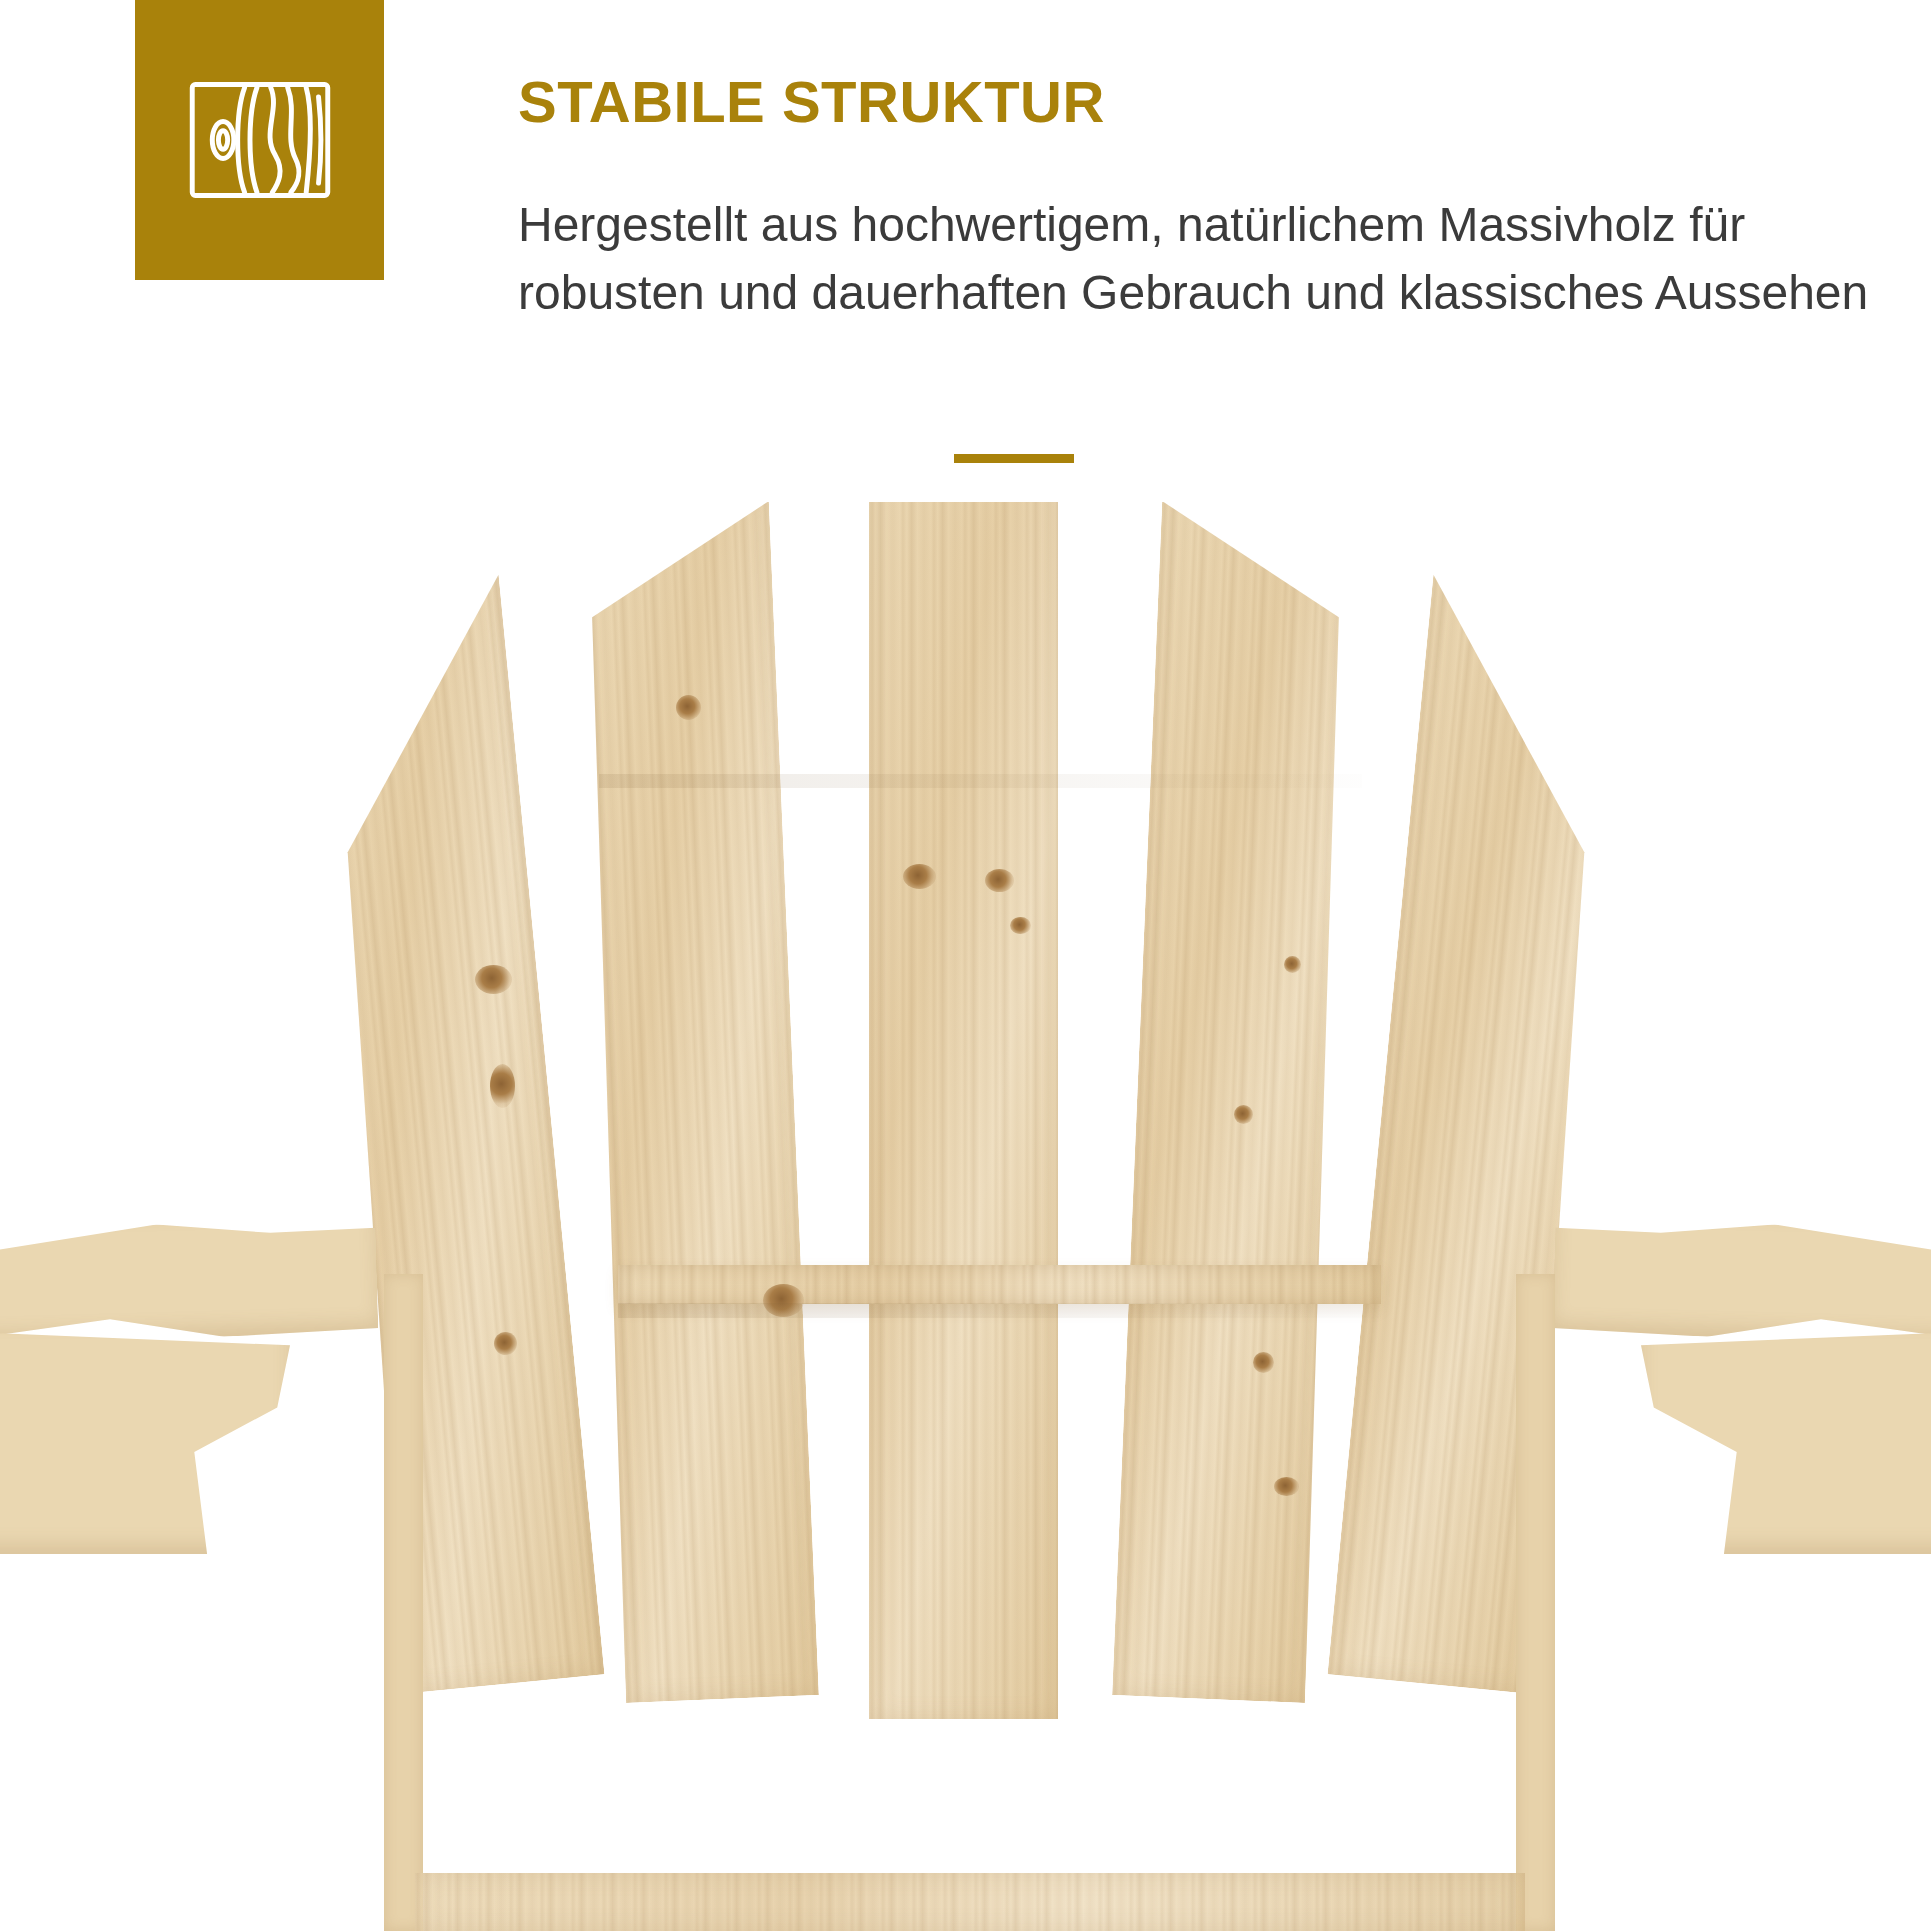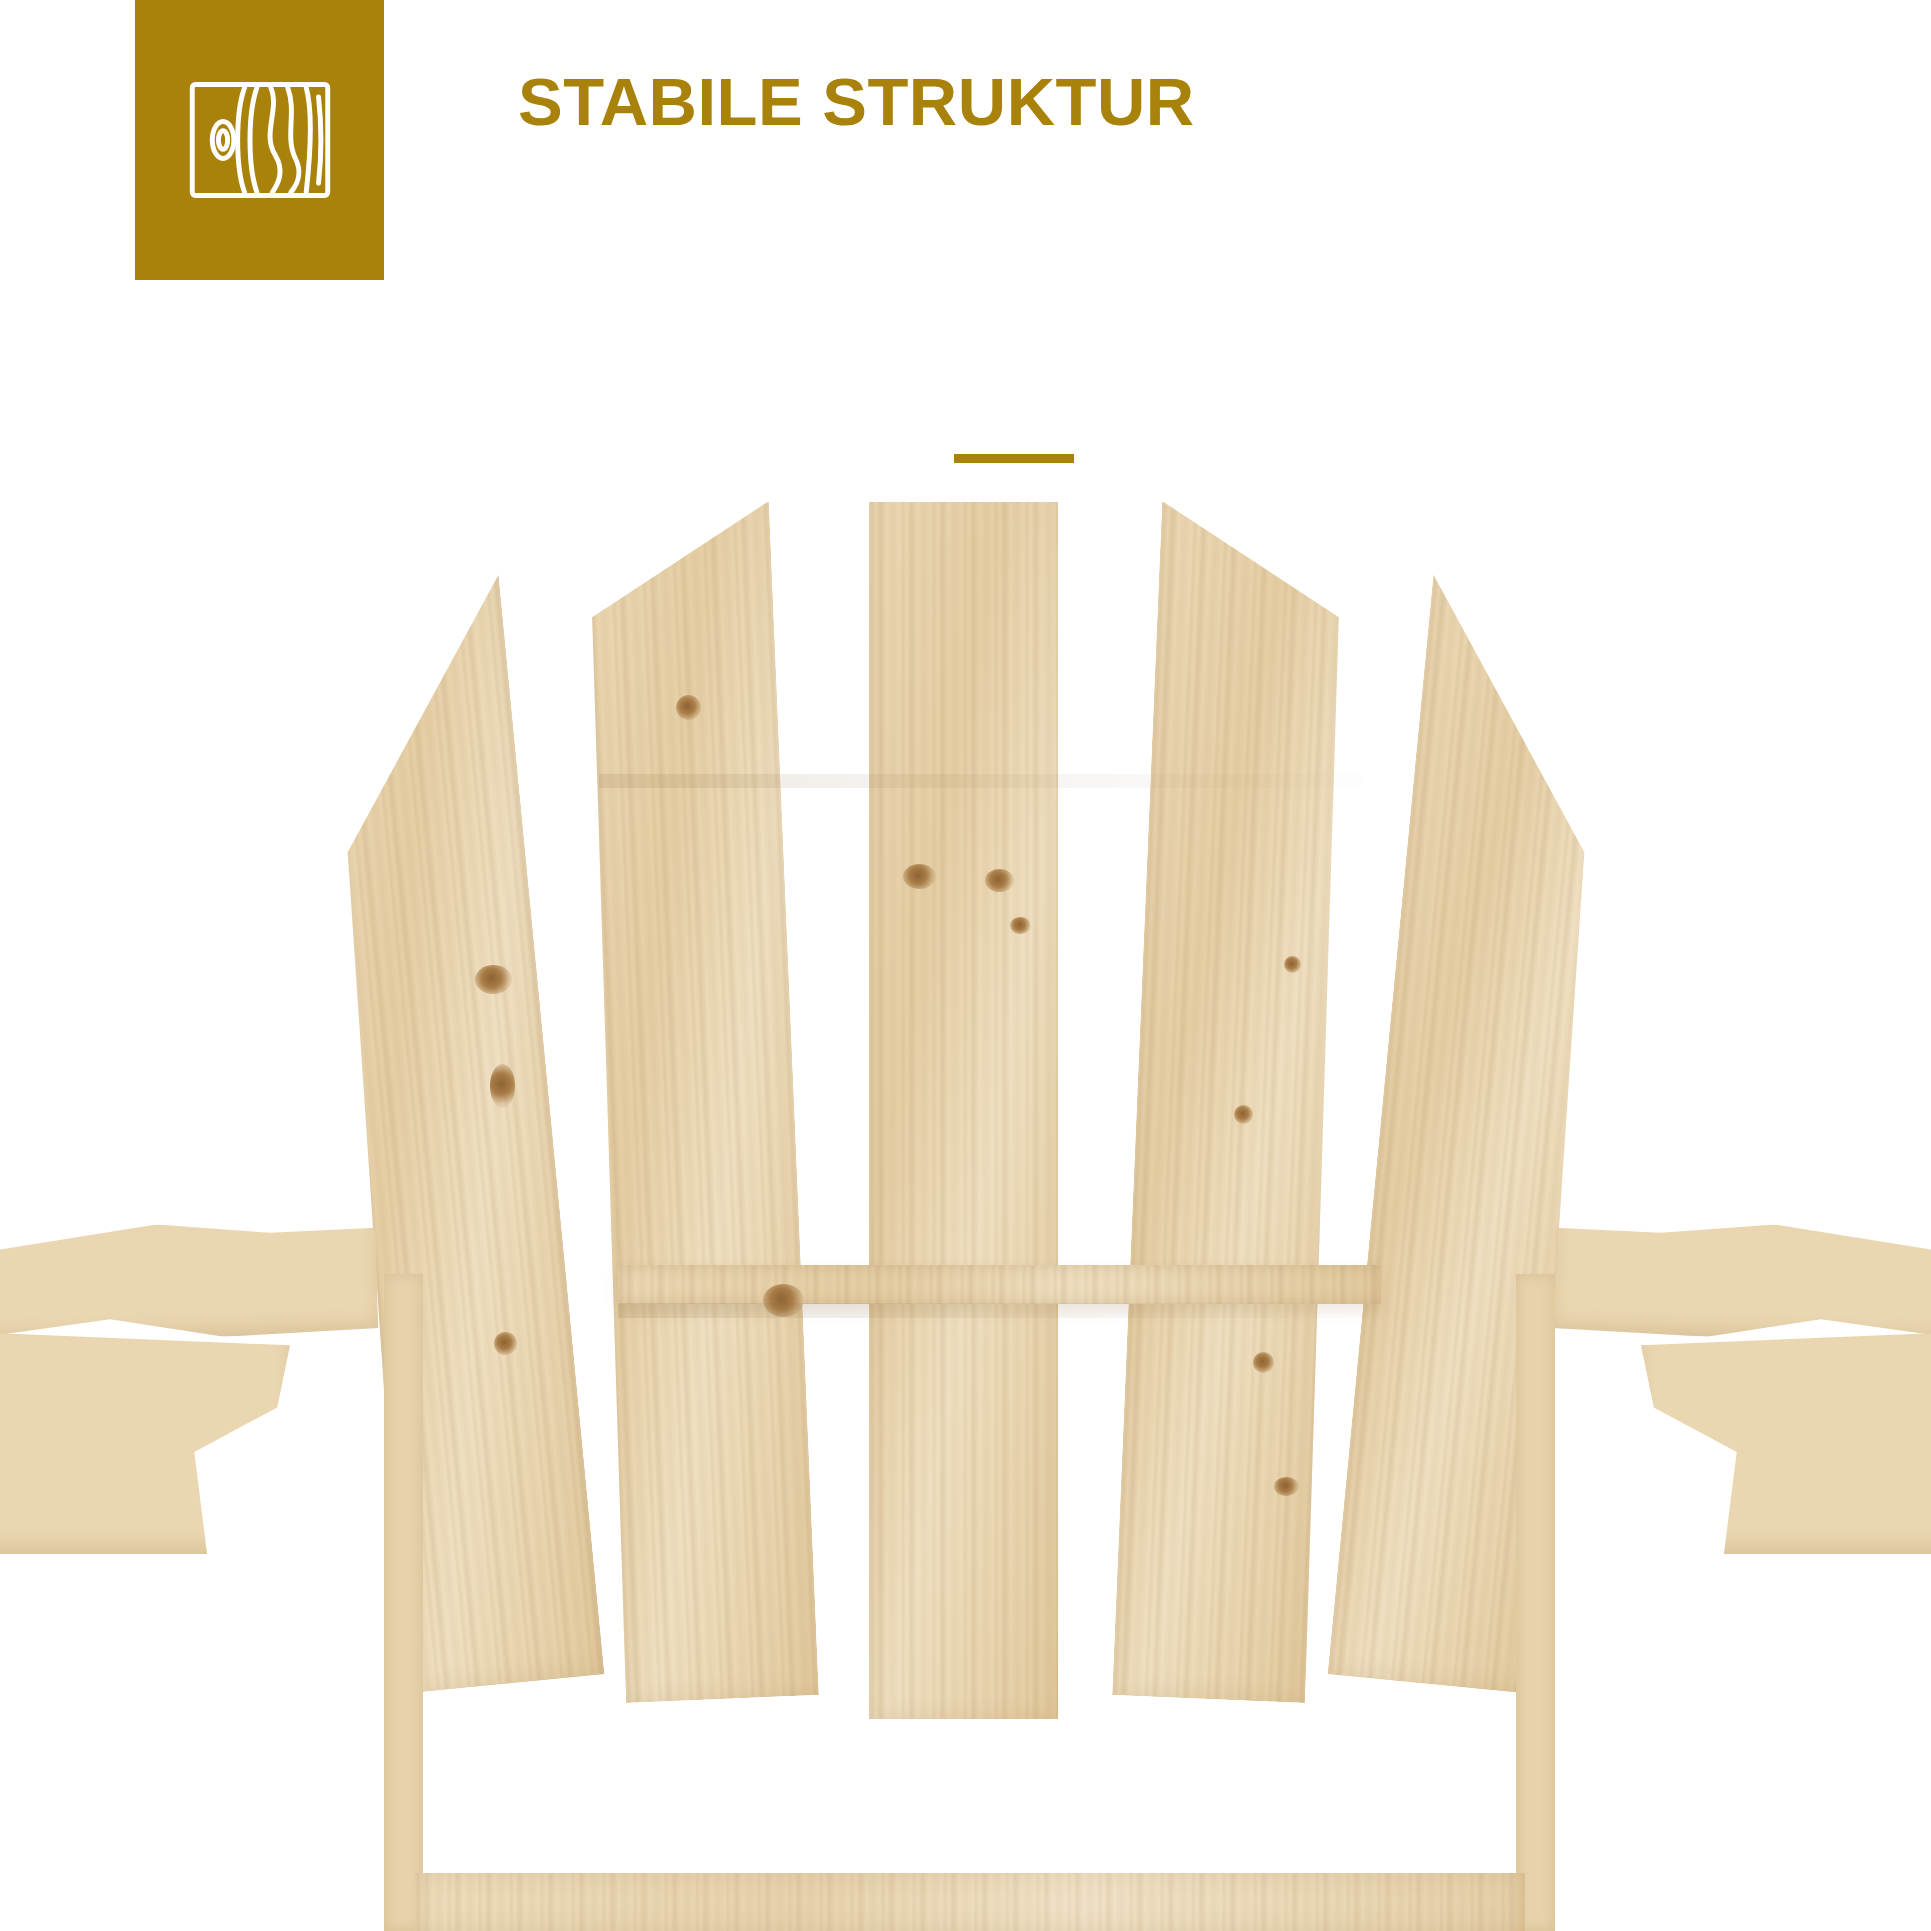--- a/index.html
+++ b/index.html
@@ -39,21 +39,21 @@
     width: 154px;
     height: 154px;
     display: block;
   }
 
   .headline {
     position: absolute;
     left: 518px;
     top: 60px;
     color: #a9820b;
-    font-size: 67px;
+    font-size: 58px;
     line-height: 83px;
     font-weight: bold;
     letter-spacing: 0.5px;
     white-space: nowrap;
   }
 
   .subtext {
     position: absolute;
     left: 518px;
     top: 191px;
@@ -167,20 +167,21 @@
         <path d="M57 16 C63 30 51 46 60 60 C66 70 62 78 58 84"></path>
         <path d="M68 16 C74 32 66 48 73 62 C78 72 74 79 70 84"></path>
         <path d="M80 16 C85 34 82 66 80 84"></path>
         <path d="M88 22 C90 40 90 60 88 78"></path>
       </svg>
     </span>
   </div>
 
   <div class="headline">STABILE STRUKTUR</div>
 
+  <div class="subtext">Hergestellt aus hochwertigem, natürlichem Massivholz für robusten und dauerhaften Gebrauch und klassisches Aussehen</div>
 
   <div class="divider"></div>
 </div>
 
 <div class="photo">
 
   <div class="plank" id="slat-1" style="left:404px; top:43px; width:201px; height:1139px; transform:rotate(-5.5deg); transform-origin:50% 100%;"></div>
 
   <div class="plank soft" id="slat-2" style="left:626px; top:-9.7px; width:193px; height:1207px; transform:rotate(-2.4deg); transform-origin:50% 100%;"></div>
 

